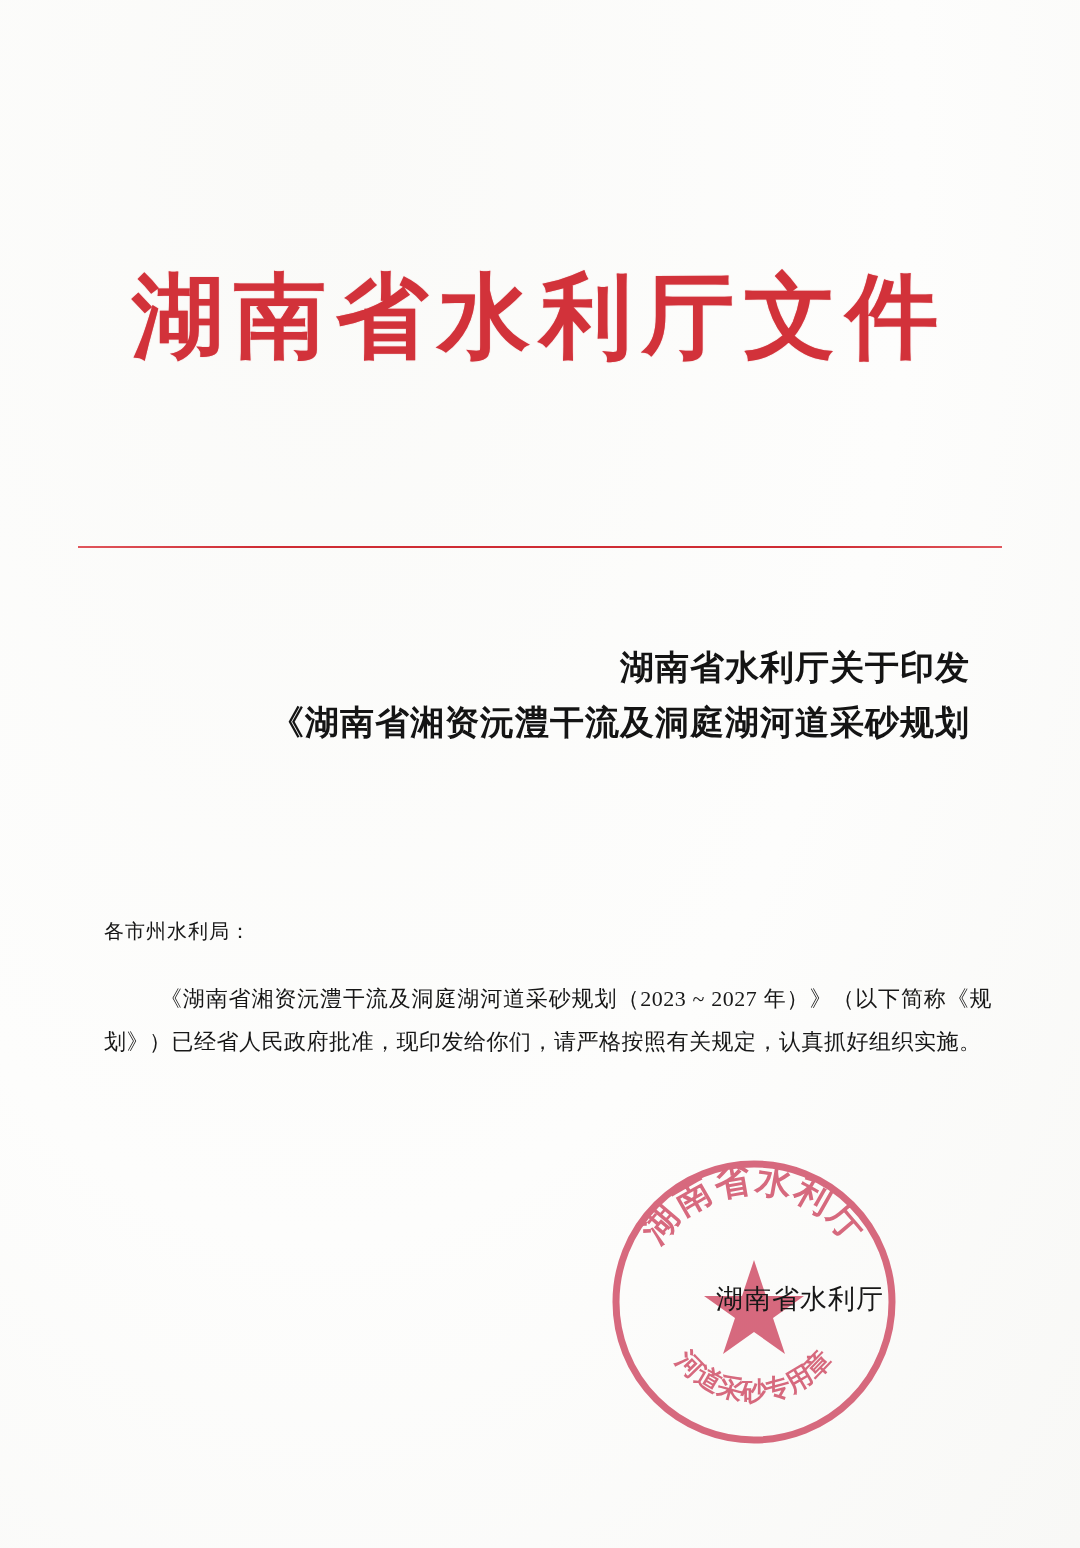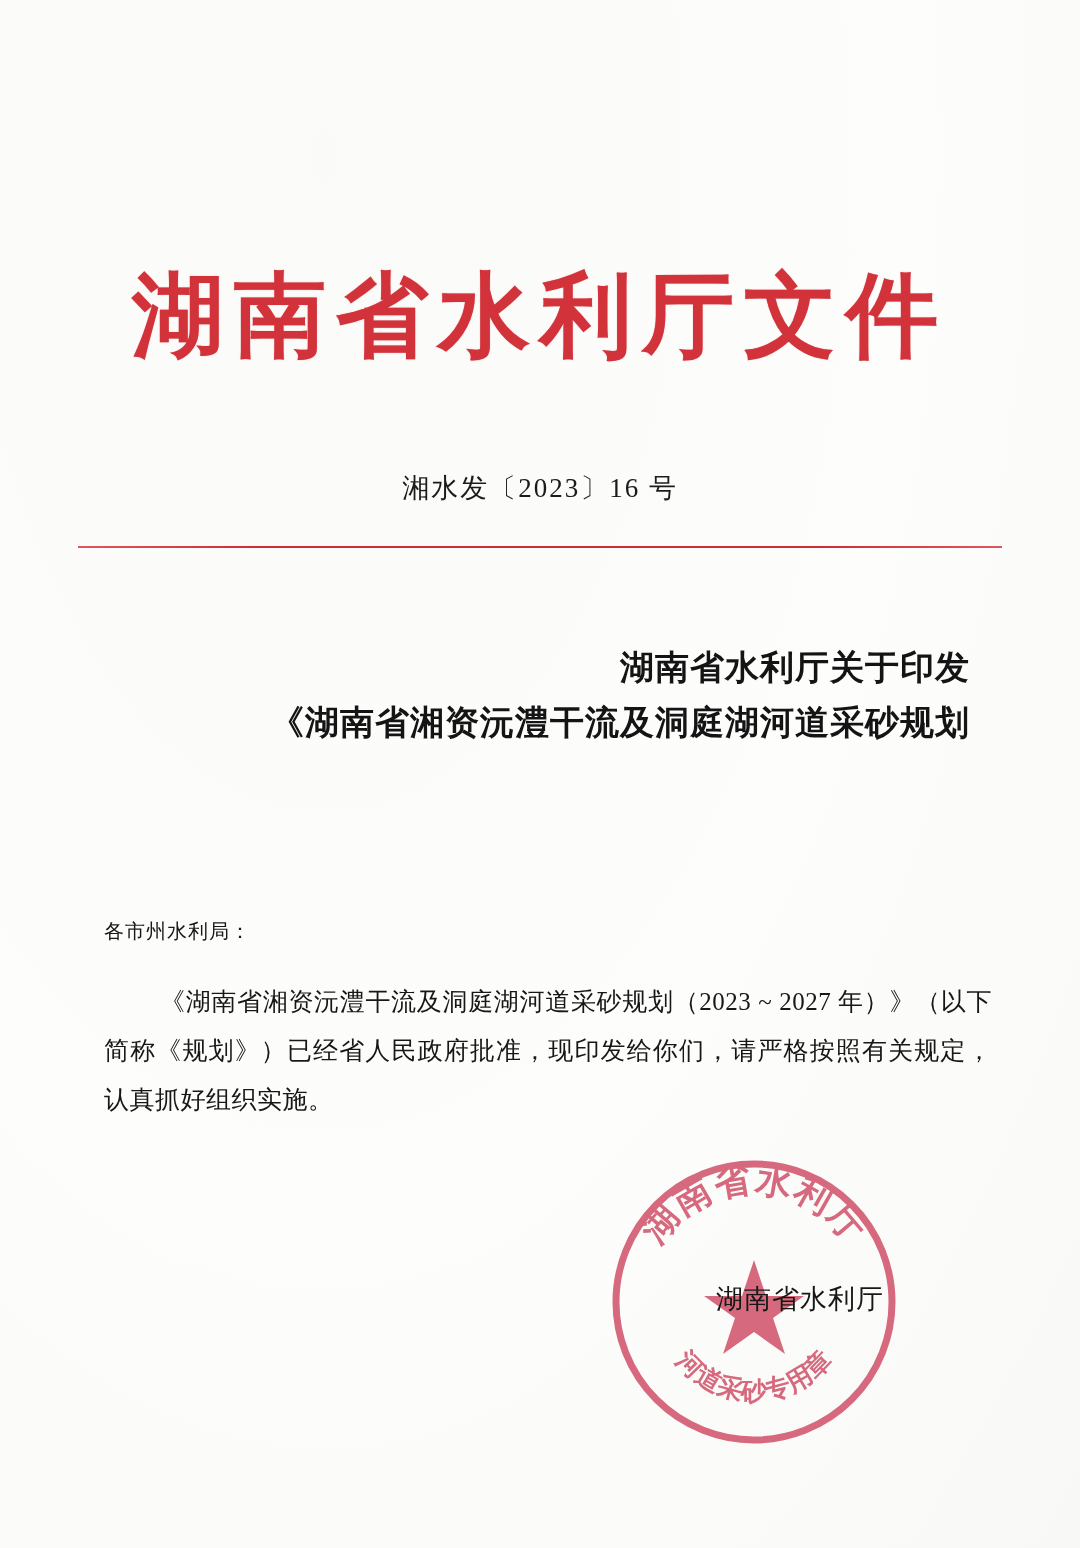--- a/index.html
+++ b/index.html
@@ -28,21 +28,21 @@
 
   
   .masthead {
     position: absolute;
     top: 268px;
     left: 0;
     right: 0;
     text-align: center;
   }
   .masthead-title {
-    font-family: Liberation Serif, serif;
+    font-family: Liberation Sans, sans-serif;
     font-weight: bold;
     font-size: 92px;
     letter-spacing: 10px;
     color: #d2323a;
     line-height: 1.05;
     text-shadow: 0 0 1px rgba(210,50,58,0.6);
     white-space: nowrap;
   }
 
   
@@ -91,21 +91,21 @@
     left: 104px;
     font-size: 20px;
     letter-spacing: 1px;
     color: #171717;
   }
   .body-text {
     position: absolute;
     top: 978px;
     left: 104px;
     width: 888px;
-    font-size: 25px;
+    font-size: 22px;
     line-height: 1.95;
     letter-spacing: 0.5px;
     color: #171717;
     text-align: justify;
     text-indent: 56px;
   }
 
   
   .signature {
     position: absolute;
@@ -148,21 +148,20 @@
 </head>
 <body>
 
 <div class="page">
   <div class="paper-tint"></div>
 
   <div class="masthead">
     <div class="masthead-title">湖南省水利厅文件</div>
   </div>
 
-  <div class="doc-number">湘水发〔2023〕16 号</div>
 
   <div class="red-rule"></div>
 
   <div class="title-block">
     <div class="title-line">湖南省水利厅关于印发</div>
     <div class="title-line">《湖南省湘资沅澧干流及洞庭湖河道采砂规划</div>
   </div>
 
   <div class="salutation">各市州水利局：</div>
 

